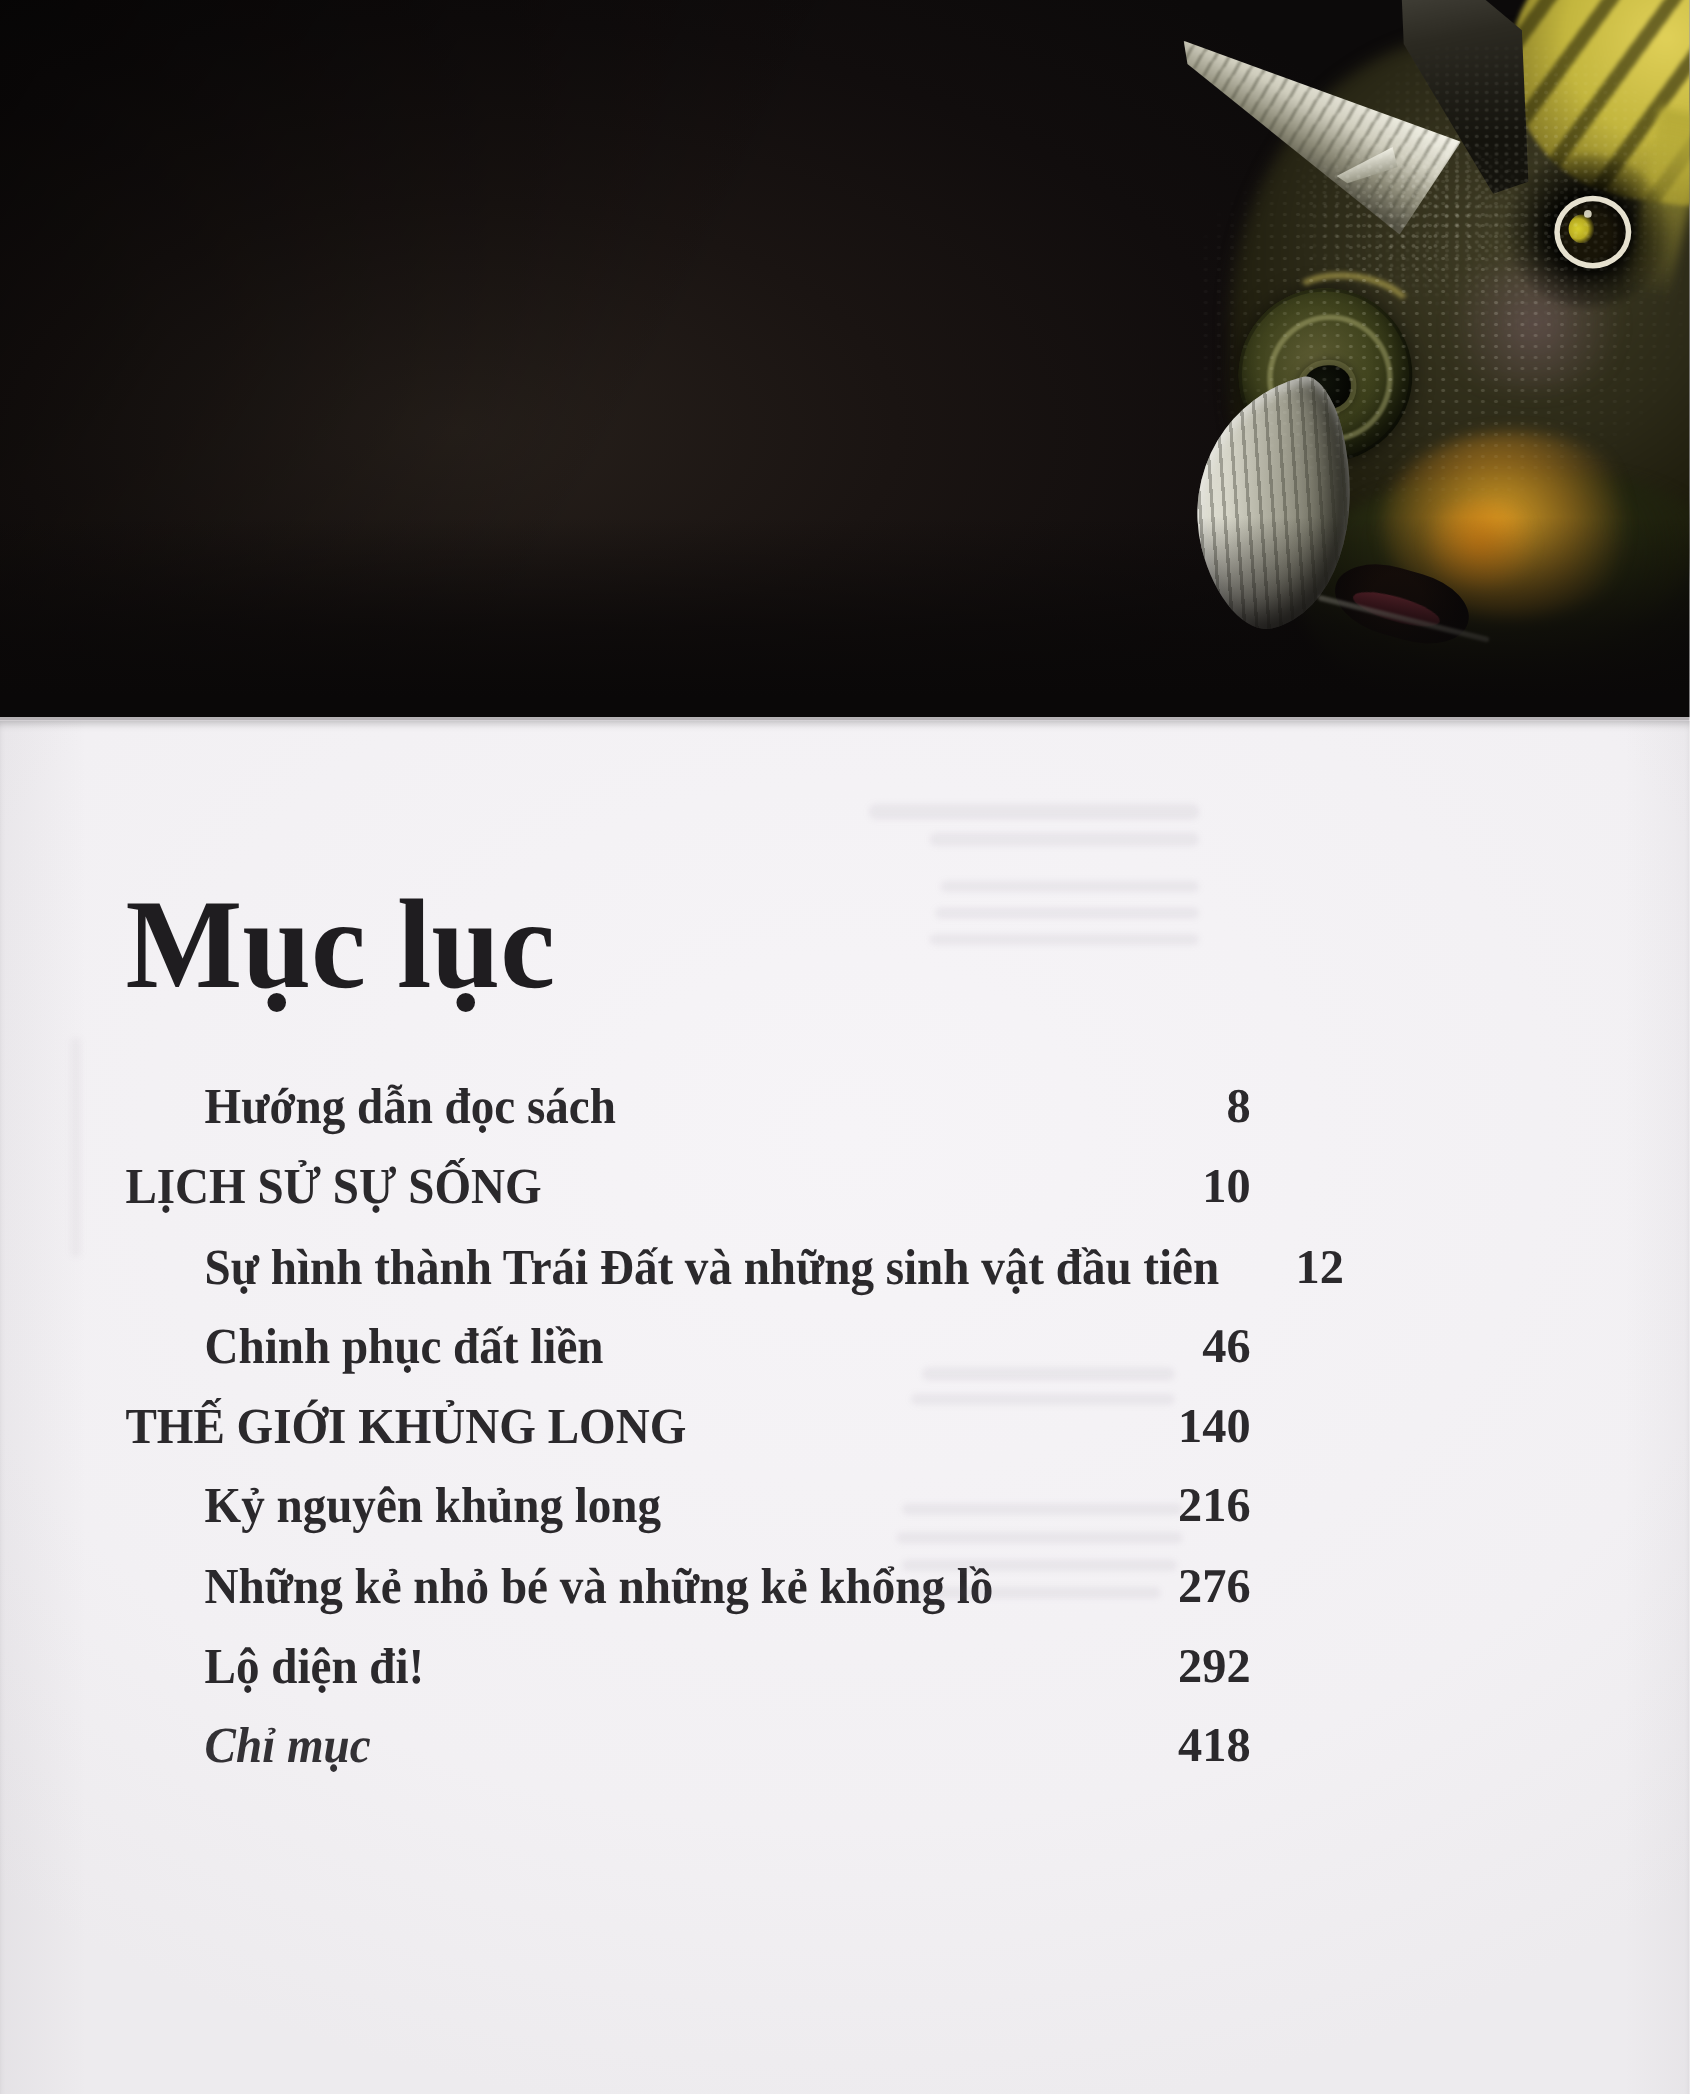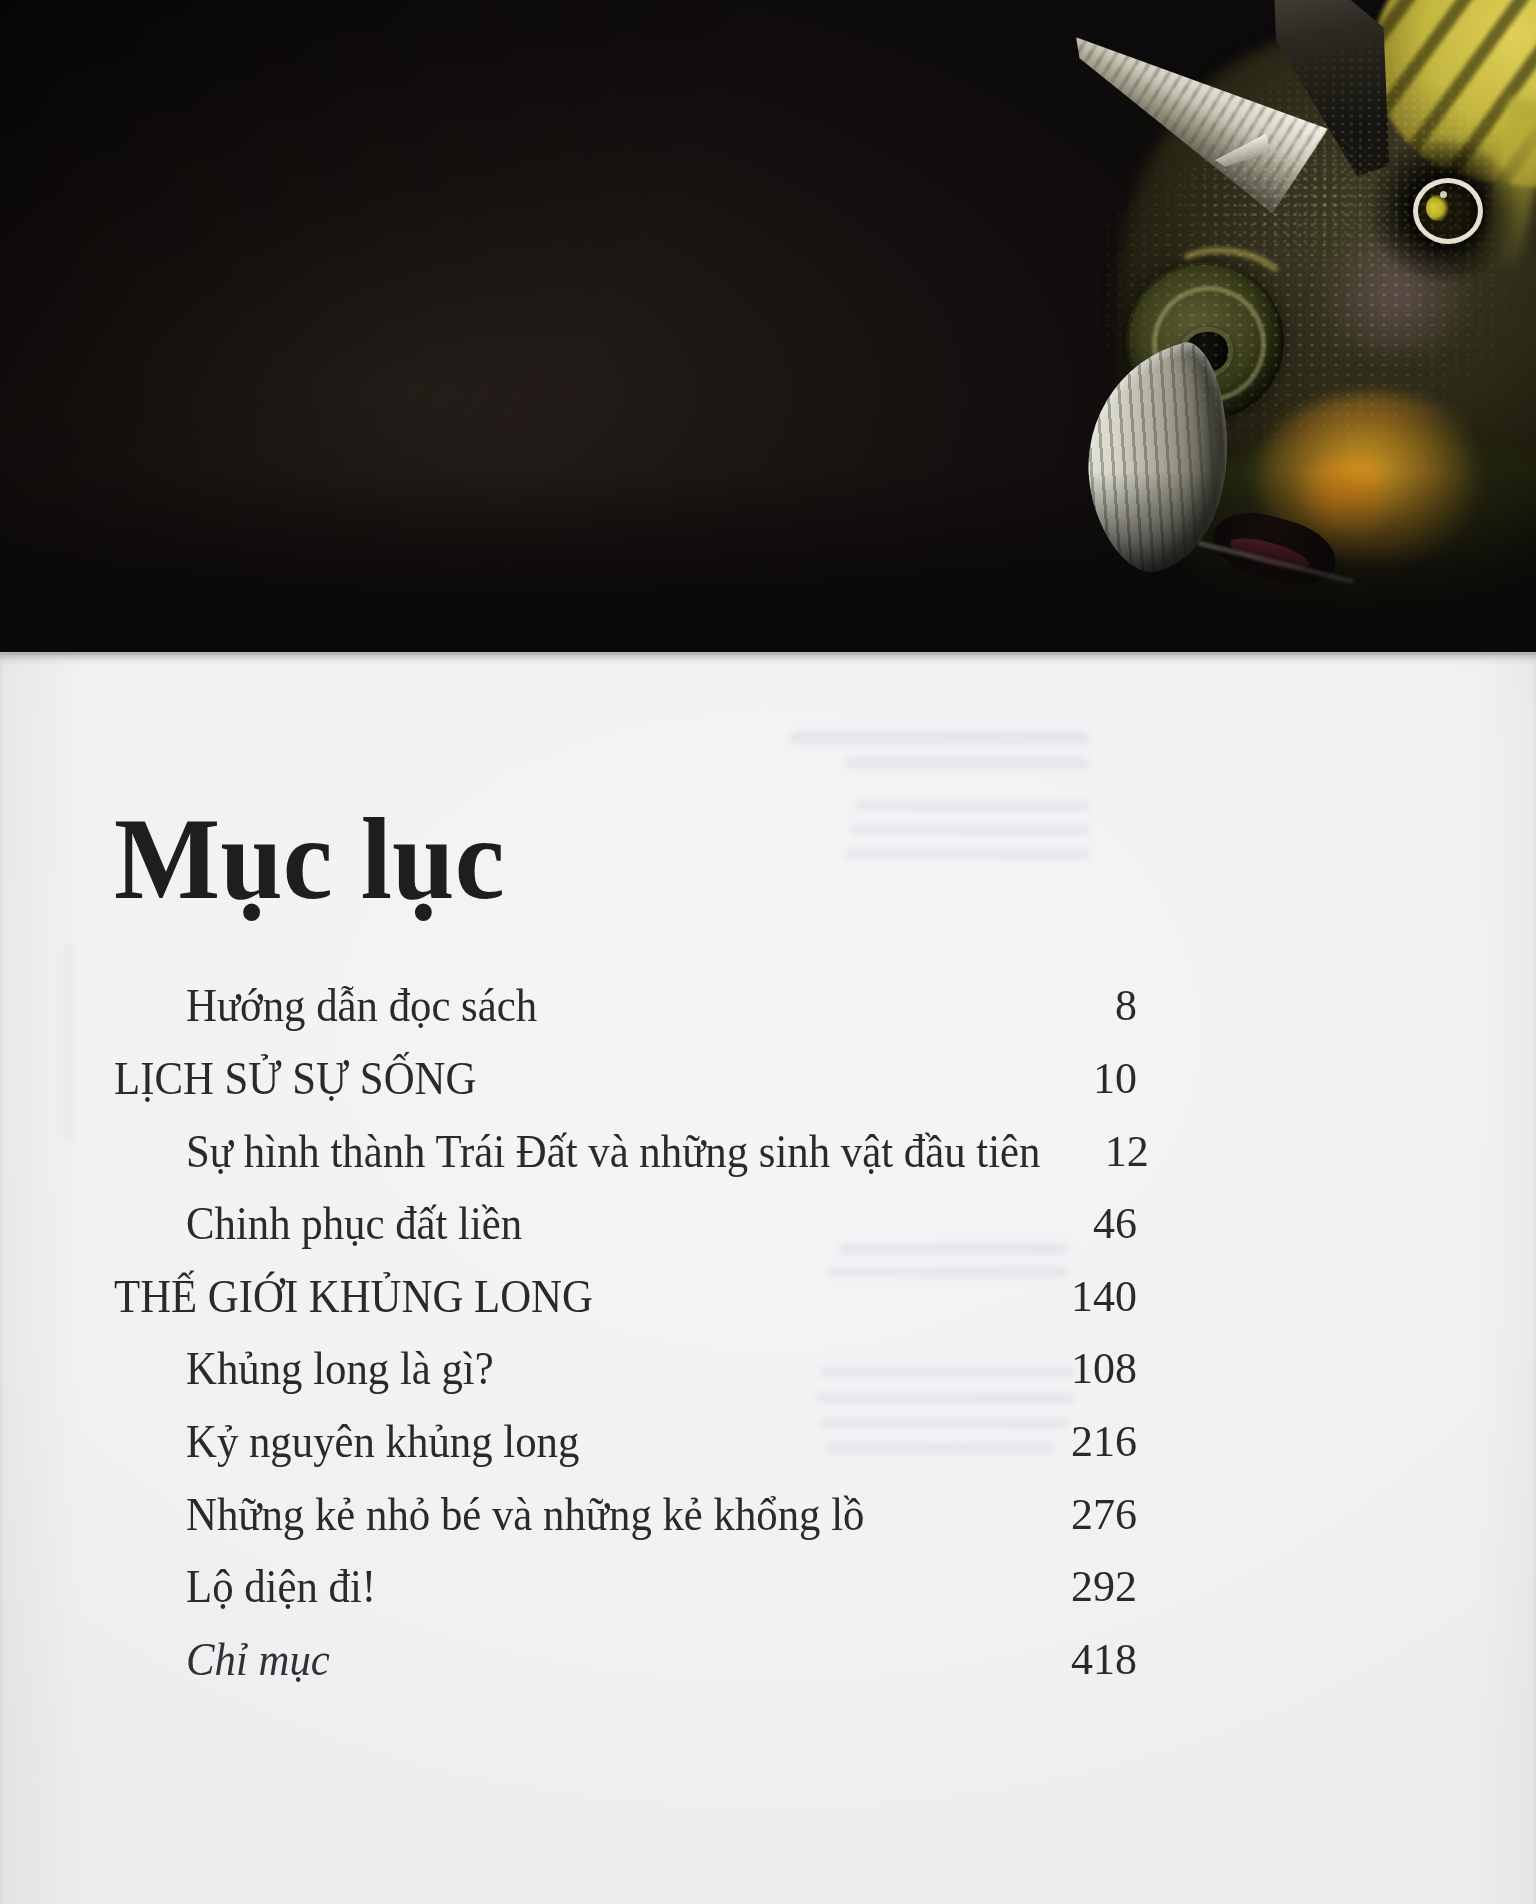--- a/index.html
+++ b/index.html
@@ -134,21 +134,21 @@
       linear-gradient(to right, rgba(70,60,75,.05) 0, rgba(70,60,75,0) 80px),
       linear-gradient(to left, rgba(70,60,75,.04) 0, rgba(70,60,75,0) 60px),
       radial-gradient(1200px 900px at 50% 30%, #f6f4f7 0%, #f2f0f3 70%, #edebee 100%);
     box-shadow:inset 0 6px 8px -4px rgba(0,0,0,.25);
   }
   .page-title{
     position:absolute;left:114px;top:68px;
     font-size:116px;line-height:1;color:#1f1d20;
     transform:scaleX(.97);transform-origin:0 50%;white-space:nowrap;
   }
-  #toc{position:absolute;left:0;top:242px;width:1536px;}
+  #toc{position:absolute;left:0;top:242px;width:1536px;font-weight:bold;}
   .toc-row{height:72.6px;display:flex;align-items:center;}
   .toc-label{
     margin-left:186px;font-size:46px;color:#2b292c;white-space:nowrap;
     transform:scaleX(.93);transform-origin:0 50%;
   }
   .toc-row.section .toc-label{margin-left:114px;}
   .toc-row.italic .toc-label{font-style:italic;color:#34323545;color:#333135;}
   .toc-num{
     margin-left:auto;margin-right:399px;font-size:44px;color:#2b292c;white-space:nowrap;
   }
@@ -217,24 +217,20 @@
       <span class="toc-label">Sự hình thành Trái Đất và những sinh vật đầu tiên</span>
       <span class="toc-num">12</span>
     </div>
       <div class="toc-row sub">
       <span class="toc-label">Chinh phục đất liền</span>
       <span class="toc-num">46</span>
     </div>
       <div class="toc-row section">
       <span class="toc-label">THẾ GIỚI KHỦNG LONG</span>
       <span class="toc-num">140</span>
-    </div>
-      <div class="toc-row sub">
-      <span class="toc-label">Khủng long là gì?</span>
-      <span class="toc-num">108</span>
     </div>
       <div class="toc-row sub">
       <span class="toc-label">Kỷ nguyên khủng long</span>
       <span class="toc-num">216</span>
     </div>
       <div class="toc-row sub">
       <span class="toc-label">Những kẻ nhỏ bé và những kẻ khổng lồ</span>
       <span class="toc-num">276</span>
     </div>
       <div class="toc-row sub">

